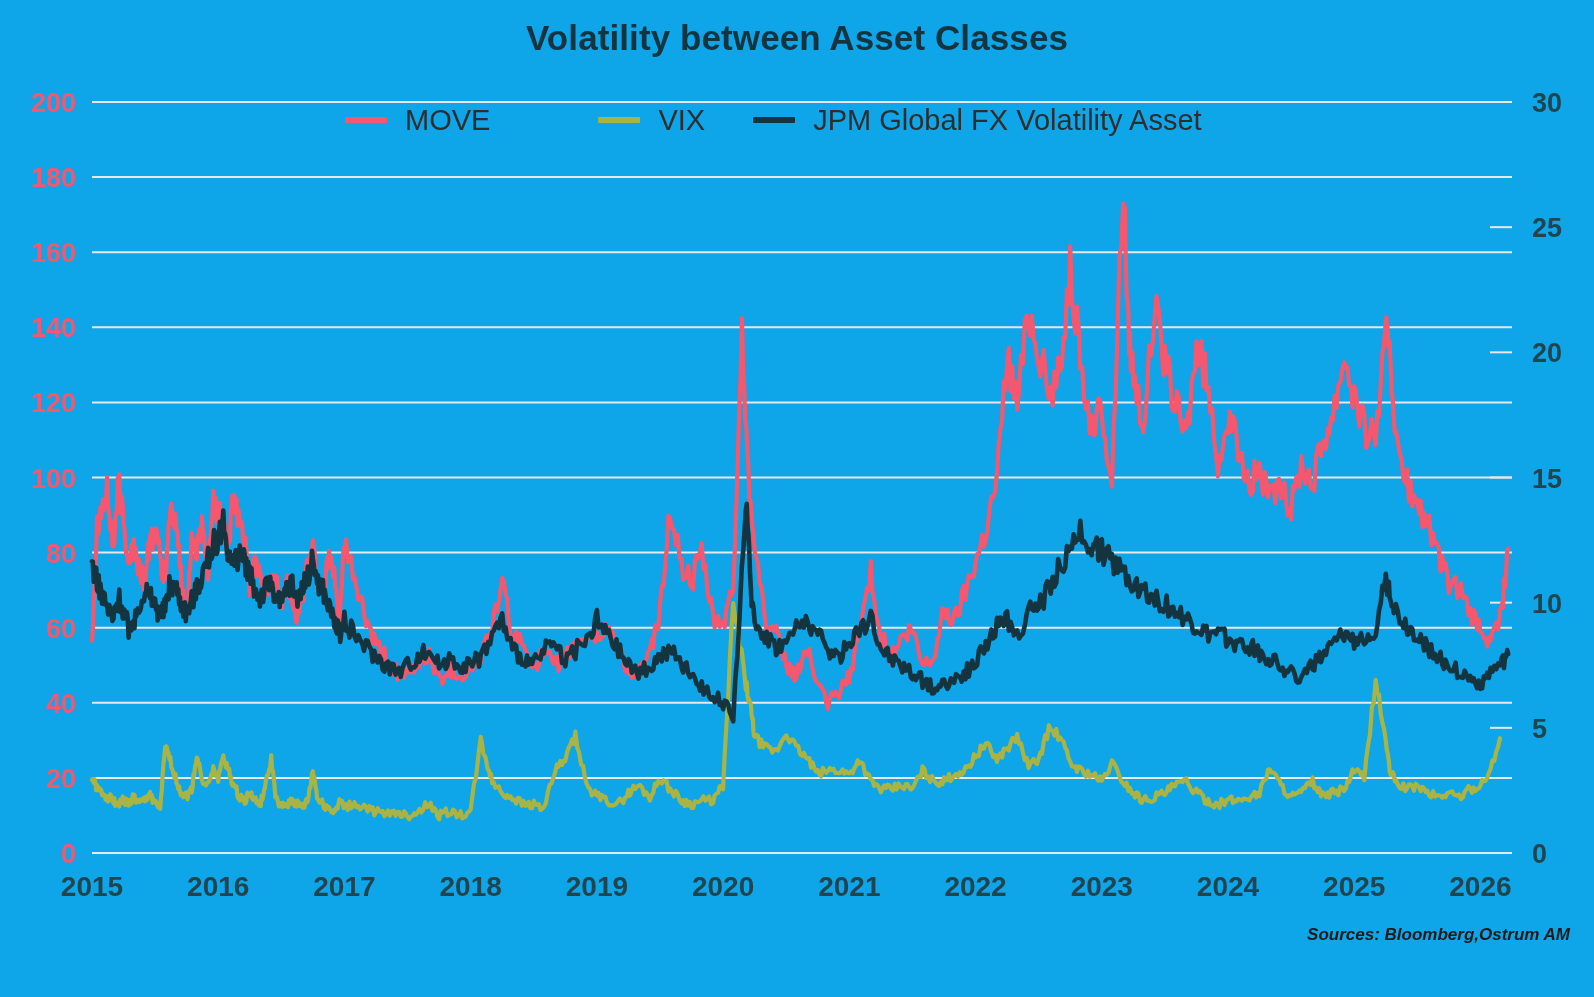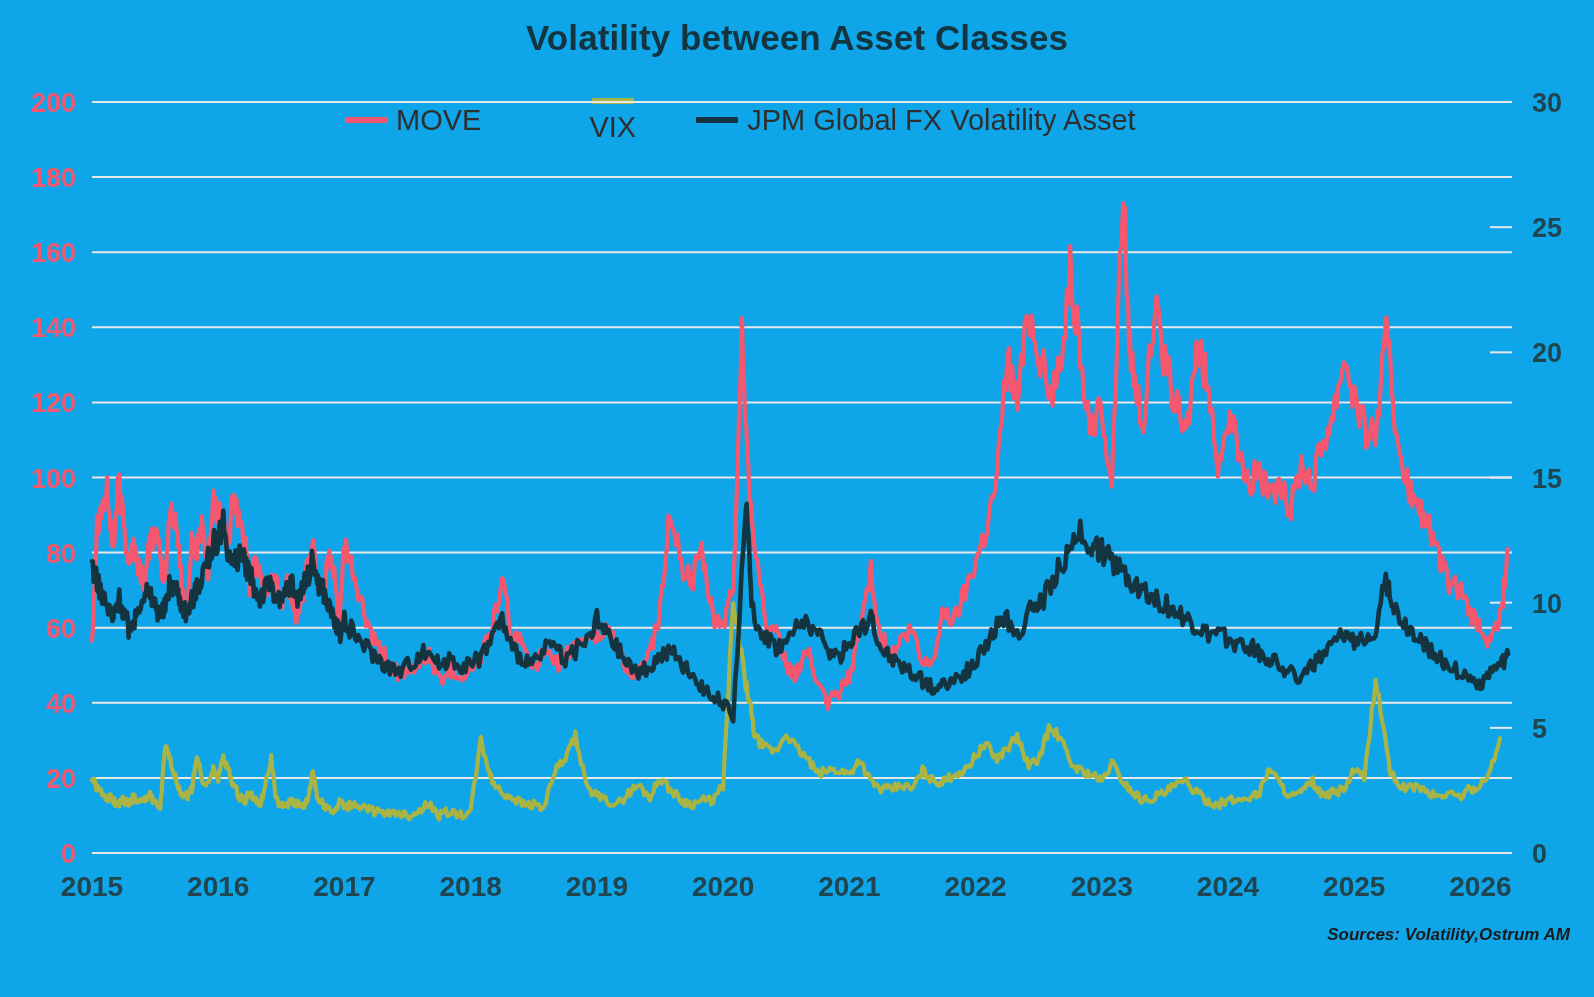--- a/index.html
+++ b/index.html
@@ -35,24 +35,24 @@
     top: 100px;
     width: 950px;
     height: 40px;
     display: flex;
     align-items: center;
     gap: 0px;
   }
   .legend-item {
     display: flex;
     align-items: center;
-    gap: 9px;
+    gap: 18px;
   }
   .legend-item.move { margin-right: 108px; }
-  .legend-item.vix  { margin-right: 60px; flex-direction: column; }
+  .legend-item.vix  { margin-right: 48px; }
   .legend-swatch {
     display: block;
     width: 42px;
     height: 6px;
     border-radius: 1px;
   }
   .legend-label {
     font-size: 29px;
     color: #2E2E2E;
     white-space: nowrap;
@@ -191,15 +191,15 @@
           <text x="849.3333333333334" y="896" text-anchor="middle" class="axis-label xtick">2021</text>
           <text x="975.5555555555555" y="896" text-anchor="middle" class="axis-label xtick">2022</text>
           <text x="1101.7777777777778" y="896" text-anchor="middle" class="axis-label xtick">2023</text>
           <text x="1228" y="896" text-anchor="middle" class="axis-label xtick">2024</text>
           <text x="1354.2222222222222" y="896" text-anchor="middle" class="axis-label xtick">2025</text>
           <text x="1480.4444444444443" y="896" text-anchor="middle" class="axis-label xtick">2026</text>
         </g>
     </svg>
   </div>
 
-  <div id="source-note">Sources: Volatility,Ostrum AM</div>
+  <div id="source-note">Sources: Bloomberg,Ostrum AM</div>
 
 </div>
 
 </body></html>

